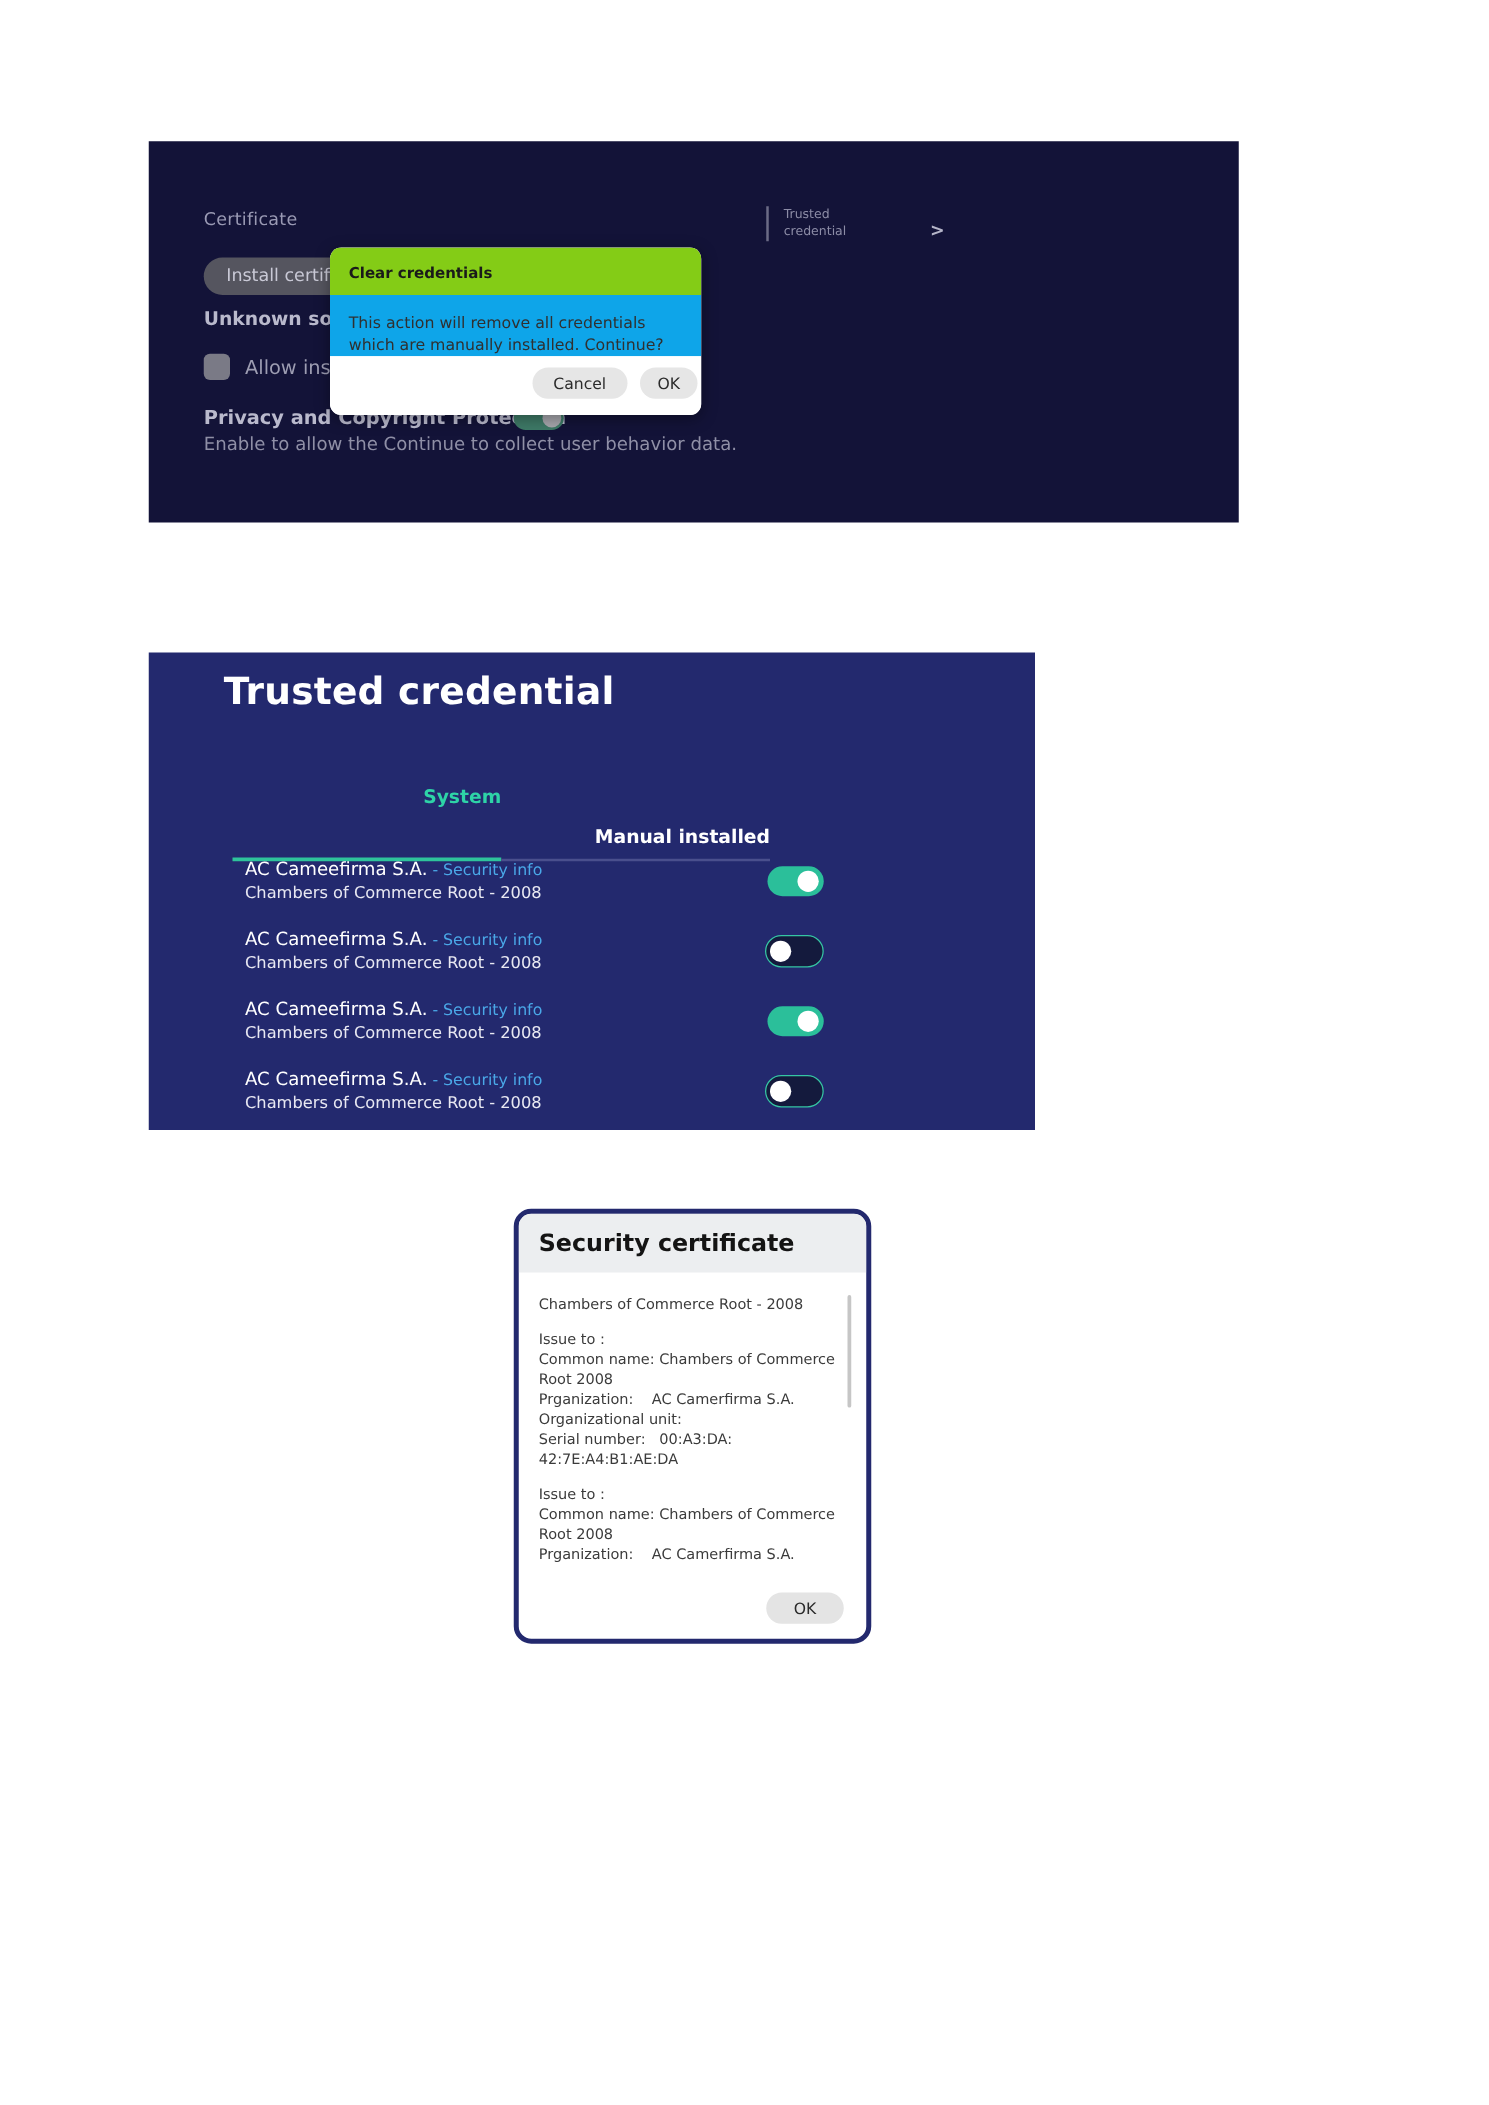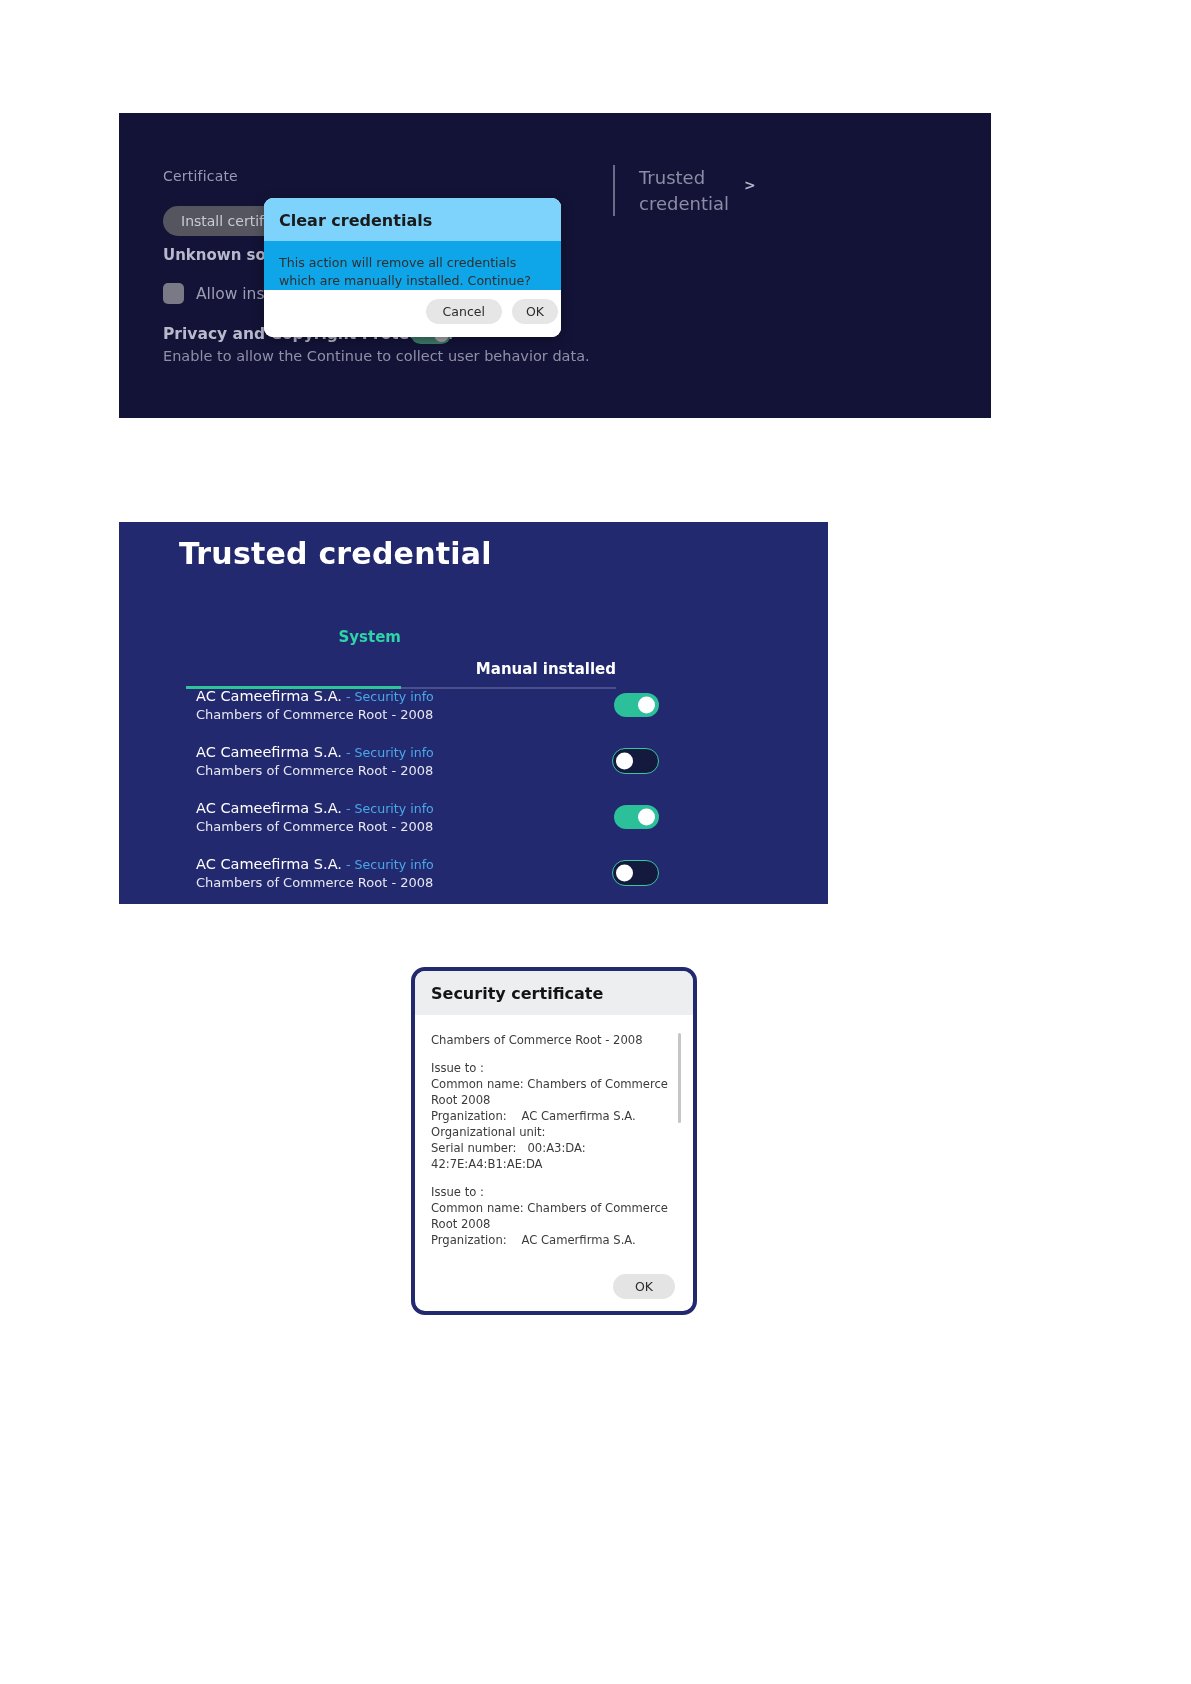--- a/index.html
+++ b/index.html
@@ -105,23 +105,23 @@
     position: absolute;
     left: 44px;
     top: 235px;
     font-size: 14.5px;
     color: #8f8fa6;
   }
   .p1-trusted {
     position: absolute;
     left: 494px;
     top: 52px;
-    padding-left: 24px;
+    padding-left: 12px;
     border-left: 2px solid #6b6b85;
-    font-size: 18px;
+    font-size: 10px;
     color: #8c8ca6;
     line-height: 1.42;
   }
   .p1-chevron {
     position: absolute;
     left: 625px;
     top: 64px;
     font-size: 14px;
     color: #b5b5c8;
     font-weight: bold;
@@ -132,23 +132,23 @@
     position: absolute;
     left: 145px;
     top: 85px;
     width: 297px;
     border-radius: 9px;
     overflow: hidden;
     background: #ffffff;
     box-shadow: 0 3px 12px rgba(0,0,0,.35);
   }
   .clear-dialog-head {
-    background: #7dd3fc;
+    background: #84cc16;
     padding: 13px 15px 11px 15px;
-    font-size: 16px;
+    font-size: 12px;
     font-weight: bold;
     color: #1a1a1a;
   }
   .clear-dialog-body {
     background: #0ea5e9;
     padding: 13px 15px 0 15px;
     font-size: 12.6px;
     color: #303030;
     line-height: 1.42;
   }
@@ -273,21 +273,21 @@
     height: 348px;
     background: #ffffff;
     border: 4px solid #23296e;
     border-radius: 14px;
     overflow: hidden;
     box-sizing: border-box;
   }
   .p3-head {
     background: #eceef0;
     padding: 13px 16px 12px 16px;
-    font-size: 16px;
+    font-size: 19px;
     font-weight: bold;
     color: #141414;
   }
   .p3-body {
     position: relative;
     padding: 18px 22px 0 16px;
     font-size: 11.6px;
     color: #3b3b3b;
     line-height: 1.38;
   }

